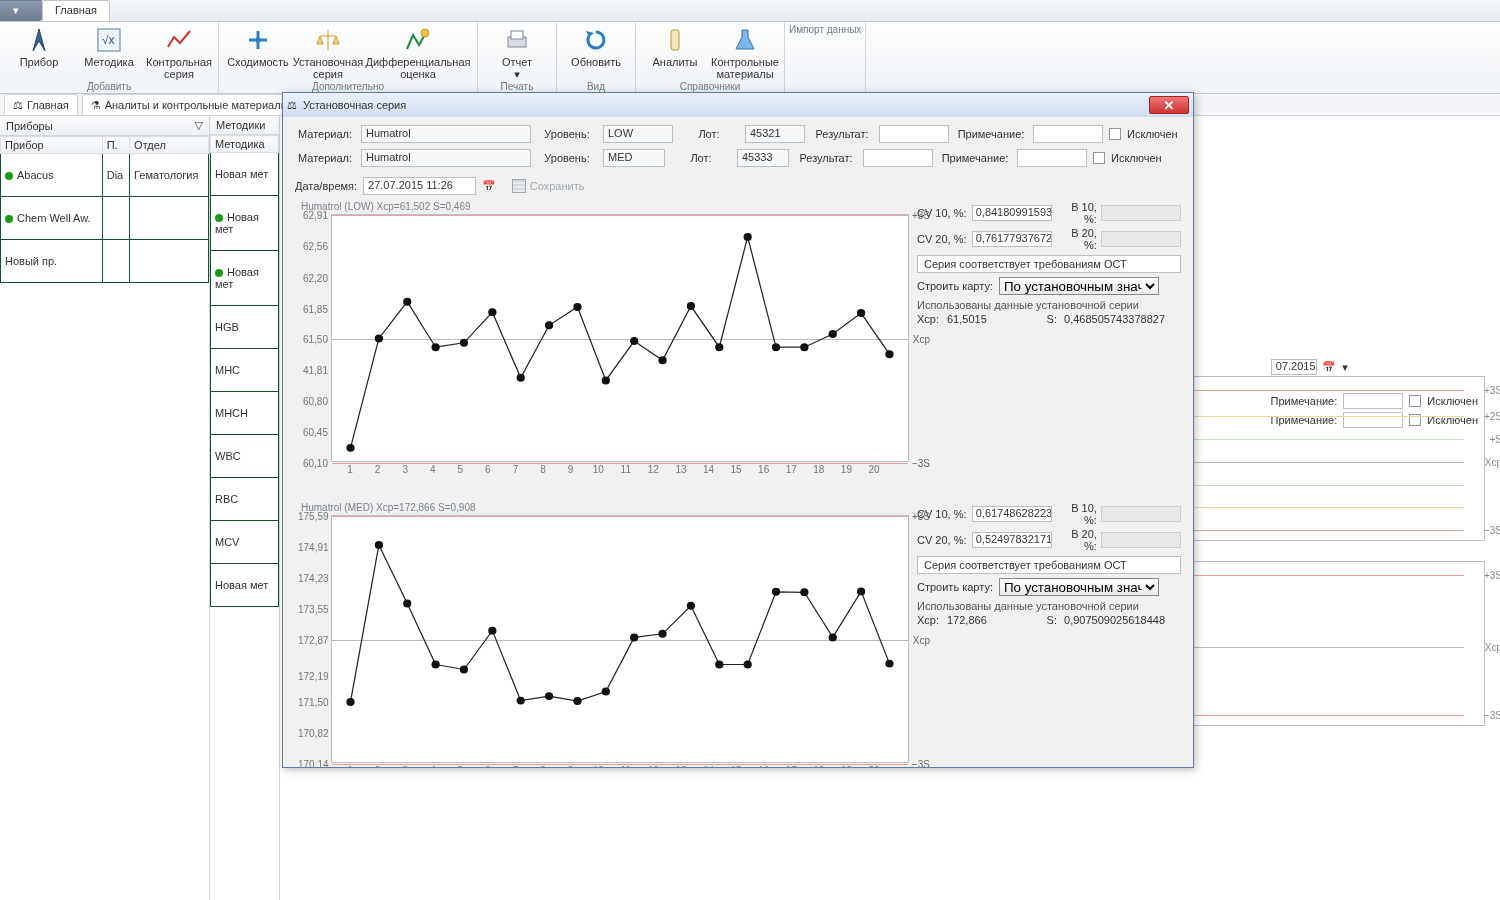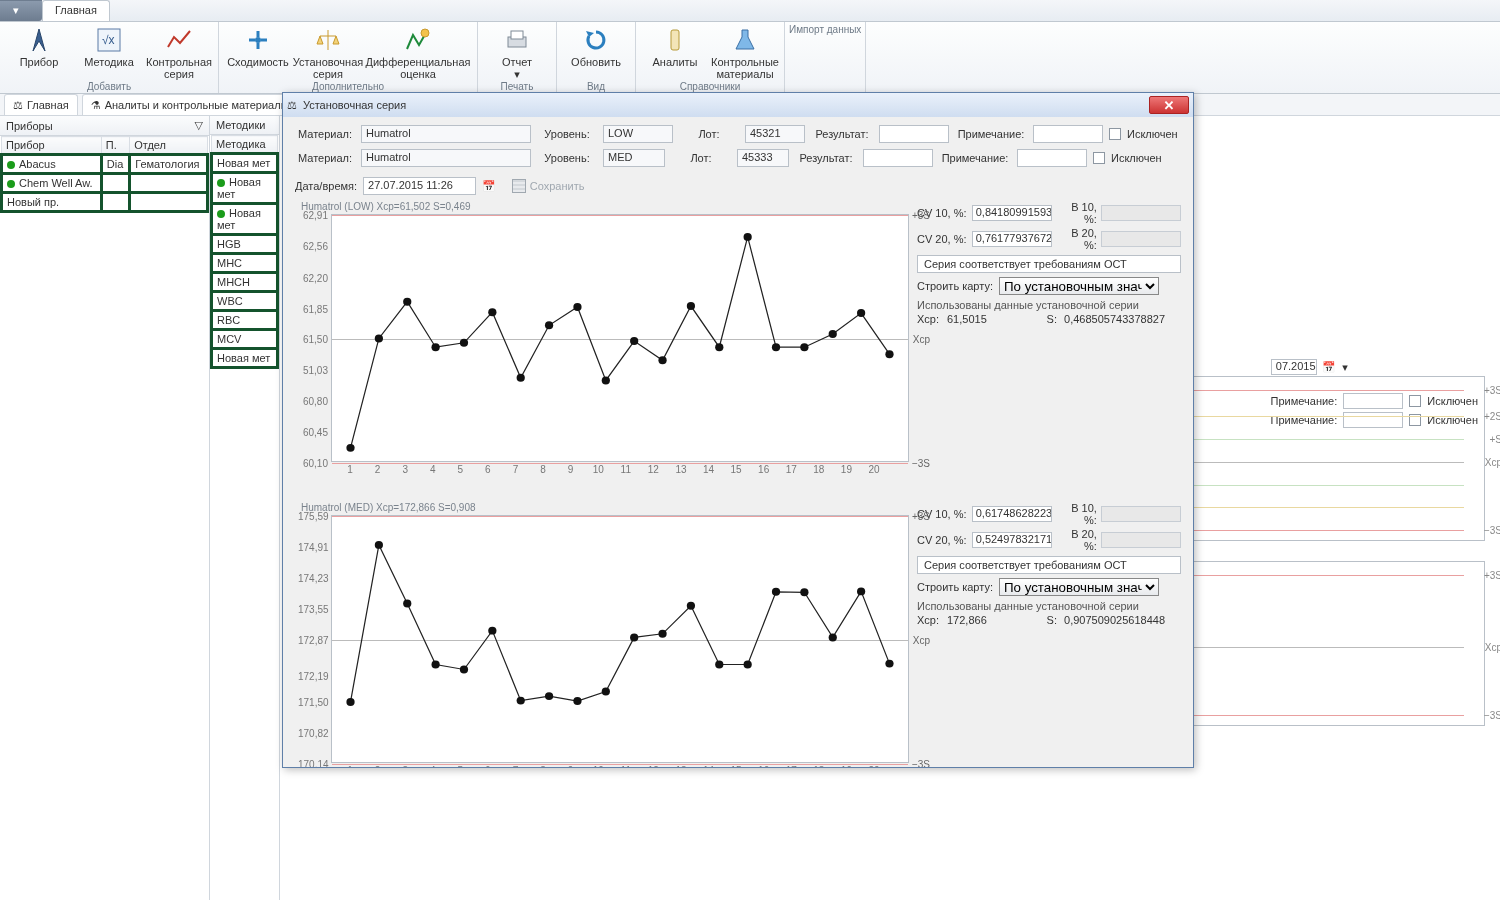--- a/index.html
+++ b/index.html
@@ -24,21 +24,21 @@
   
   .contenttabs { display: flex; height: 22px; background: #f3f5f8; border-bottom: 1px solid #d0d6dd; padding-left: 4px; gap: 4px; }
   .ctab { display: flex; align-items: center; gap: 4px; padding: 2px 8px; border: 1px solid #d0d6dd; background: #fff; border-bottom: none; border-radius: 3px 3px 0 0; }
 
   
   .mainarea { display: flex; height: calc(900px - 22px - 72px - 22px); }
   .leftpane { width: 210px; border-right: 1px solid #d0d6dd; display: flex; flex-direction: column; }
   .panehdr { background: linear-gradient(#fbfcfd,#eef1f5); border-bottom: 1px solid #d0d6dd; padding: 3px 6px; display: flex; align-items: center; gap: 6px; }
   .grid table { width: 100%; border-collapse: collapse; }
   .grid th { background: linear-gradient(#fbfcfd,#eef1f5); border: 1px solid #d9dee4; padding: 2px 4px; font-weight: normal; text-align: left; }
-  .grid td { border: 3px solid #14532d; padding: 2px 4px; }
+  .grid td { border: 1px solid #14532d; padding: 15px 4px; }
   .dot { display:inline-block;width:8px;height:8px;border-radius:50%;background:#1a9c1a;margin-right:4px;vertical-align:middle;}
   .midpane { width: 70px; border-right: 1px solid #d0d6dd; overflow:hidden; }
   .rightpane { flex:1; padding: 4px 8px; position: relative; }
 
   
   .floatright { position:absolute; top:240px; right:22px; font-size:11px; }
   .floatright .row { display:flex; align-items:center; gap:6px; margin:3px 0; }
   .chk { display:inline-block;width:12px;height:12px;border:1px solid #8d97a2;background:#fff;}
   .tinyin { border:1px solid #b9c0c8; background:#fff; height:16px; width:60px; }
 
@@ -406,21 +406,21 @@
 
     <div id="charts">
         <div class="chartwrap" style="margin-top: 0px;">
           <div class="chartcol">
             <div class="chart-title">Humatrol (LOW)   Xср=61,502   S=0,469</div>
             <div style="position: relative; margin-left: 36px; margin-bottom: 16px;">
               <div class="chartbox">
                 <span class="ytick" style="top: 248px;">60,10</span>
                 <span class="ytick" style="top: 217.11px;">60,45</span>
                 <span class="ytick" style="top: 186.221px;">60,80</span>
-                <span class="ytick" style="top: 155.331px;">51,03</span>
+                <span class="ytick" style="top: 155.331px;">41,81</span>
                 <span class="ytick" style="top: 124.441px;">61,50</span>
                 <span class="ytick" style="top: 93.5516px;">61,85</span>
                 <span class="ytick" style="top: 62.6619px;">62,20</span>
                 <span class="ytick" style="top: 30.8897px;">62,56</span>
                 <span class="ytick" style="top: 0px;">62,91</span>
                 <span class="xtick" style="left: 18px;">1</span>
                 <span class="xtick" style="left: 45.5789px;">2</span>
                 <span class="xtick" style="left: 73.1579px;">3</span>
                 <span class="xtick" style="left: 100.737px;">4</span>
                 <span class="xtick" style="left: 128.316px;">5</span>

